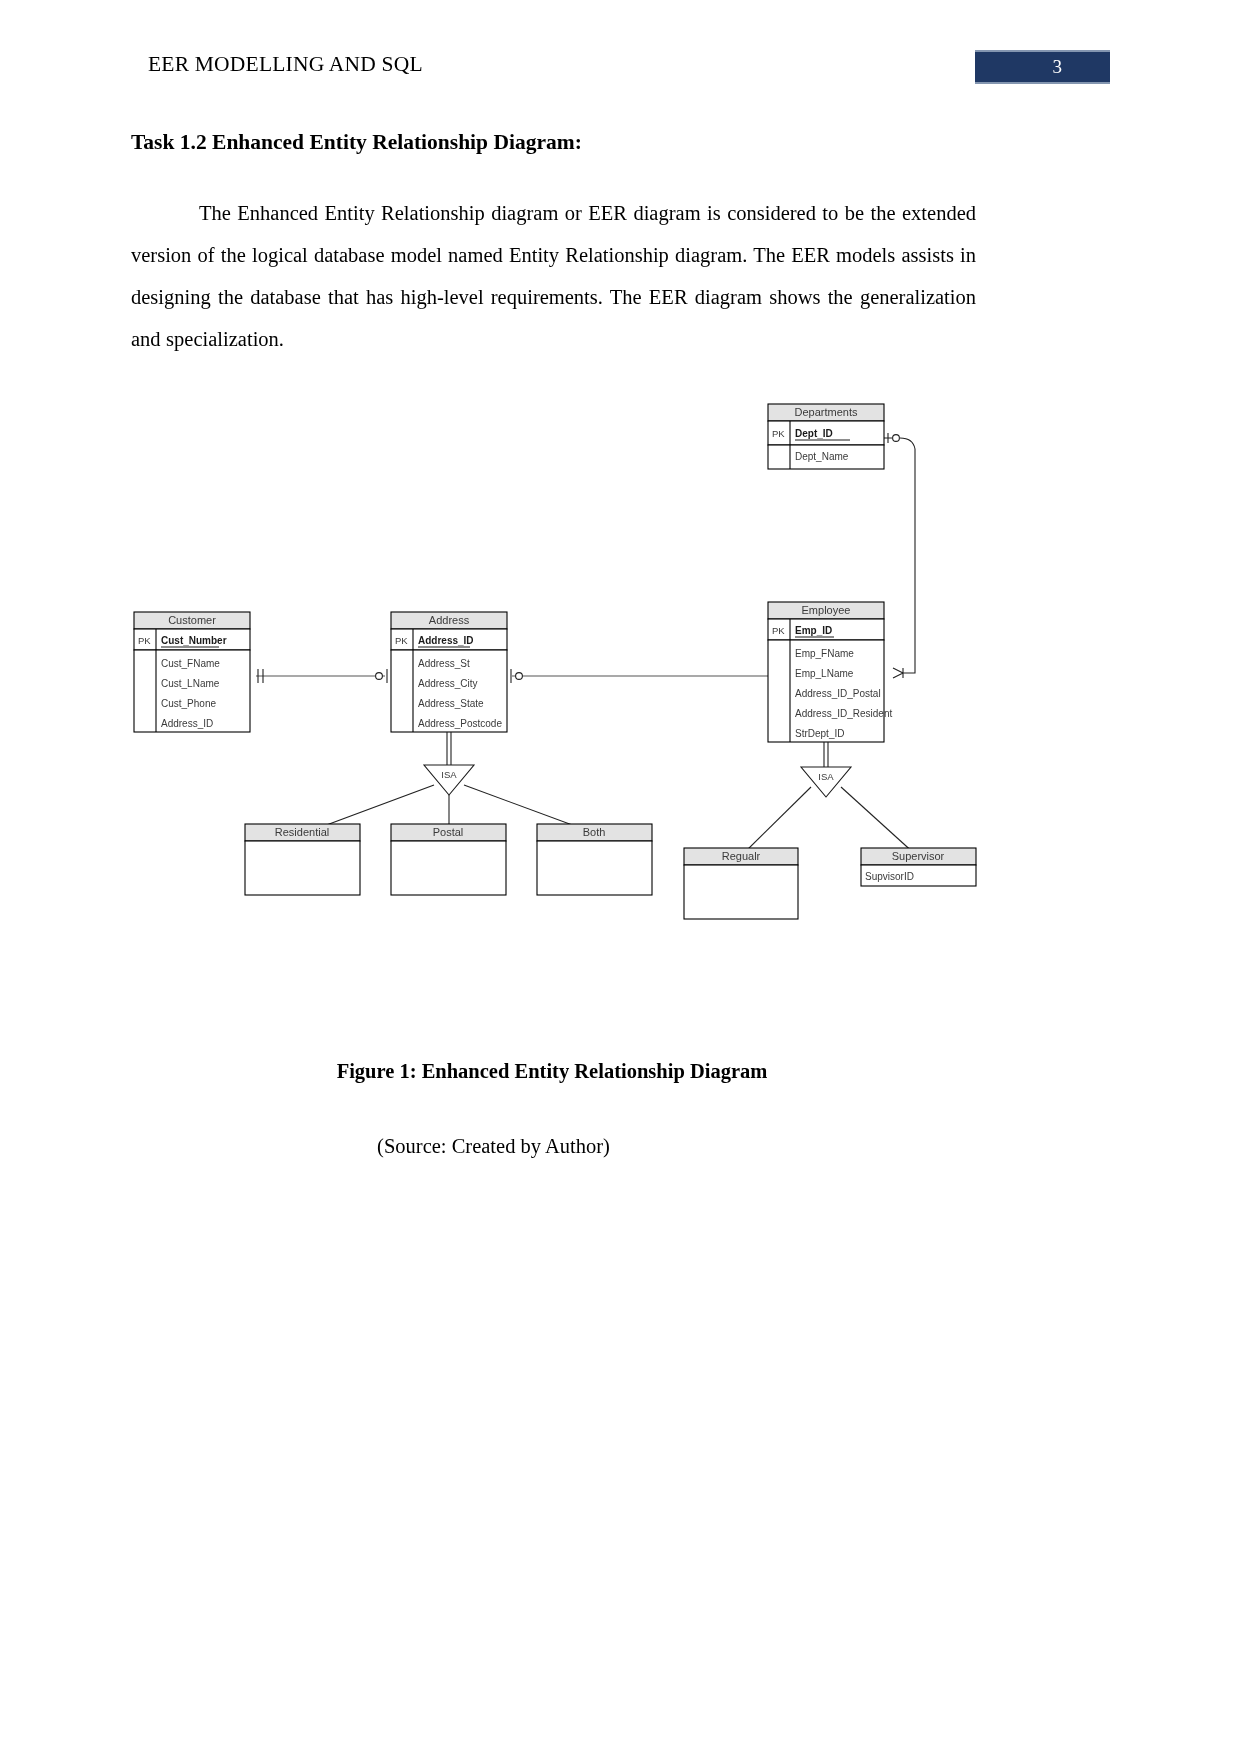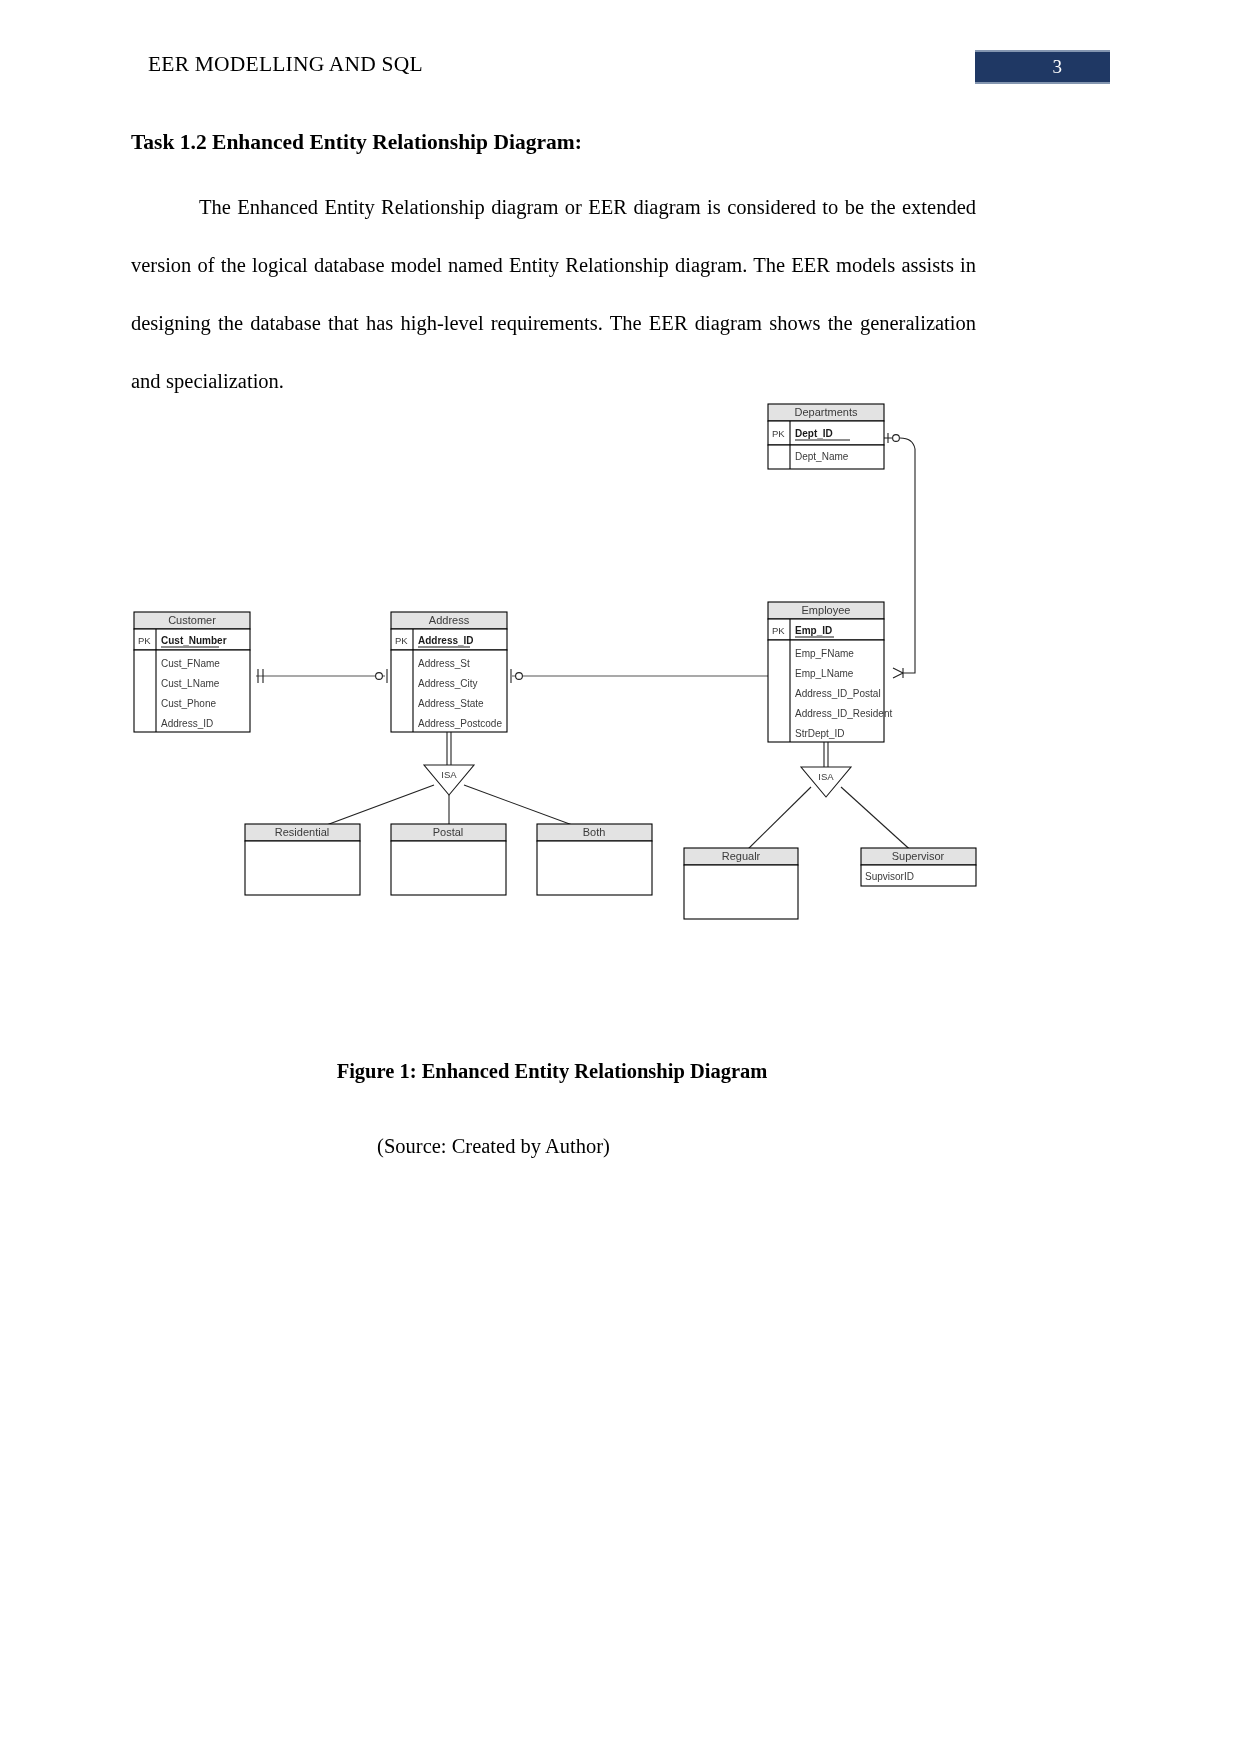--- a/index.html
+++ b/index.html
@@ -55,26 +55,26 @@
   
   .content {
     position: absolute;
     left: 131px;
     top: 130px;
     width: 845px;
   }
   .section-heading {
     font-size: 21.5px;
     font-weight: bold;
-    margin: 0 0 22px 0;
+    margin: 0 0 36px 0;
     line-height: 1.2;
   }
   .body-para {
     font-size: 20.5px;
-    line-height: 58px;
+    line-height: 42px;
     text-align: justify;
     text-indent: 68px;
     margin: 0;
     word-spacing: 0.4px;
   }
 
   
   .diagram-wrap {
     position: absolute;
     left: 0;

